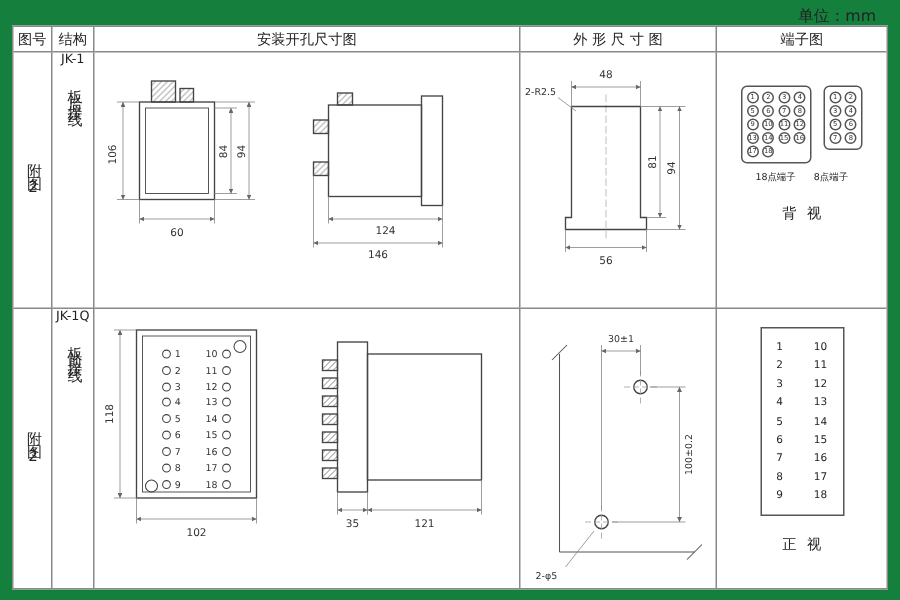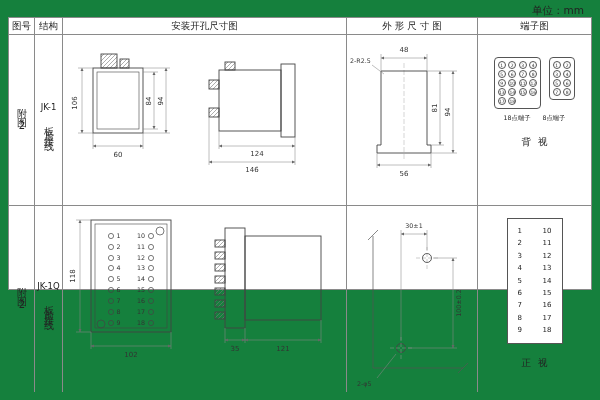--- a/index.html
+++ b/index.html
@@ -1,28 +1,28 @@
 <!DOCTYPE html>
 <html><head>
 <meta charset="utf-8">
 <style>
   * { margin:0; padding:0; box-sizing:border-box; }
   html,body { background:#e9e9e9; }
   body { font-family:"DejaVu Sans","Liberation Sans",sans-serif; }
   .page { position:relative; width:600px; height:400px; background:#15803d; outline:1px solid #cfcfcf; overflow:hidden; }
   .unit { position:absolute; top:4px; right:16px; font-size:10.5px; color:#222; }
-  .tbl { position:absolute; left:8px; top:17px; width:584px; height:273px; border:1px solid #8a8a8a;
+  .tbl { position:absolute; left:8px; top:17px; width:584px; height:376px; border:1px solid #8a8a8a;
          display:grid; grid-template-columns:26px 28px 284px 131px 113px; grid-template-rows:17px 171px 186px; background:#fff; }
   .c { border-right:1px solid #8a8a8a; border-bottom:1px solid #8a8a8a; position:relative; overflow:hidden; }
   .c.last { border-right:none; }
   .c.bot { border-bottom:none; }
   .hd { display:flex; align-items:center; justify-content:center; font-size:9.5px; color:#222; white-space:nowrap; }
   .figc { display:flex; align-items:center; justify-content:center; }
   .vt { writing-mode:vertical-lr; text-orientation:upright; font-size:10px; letter-spacing:10px; color:#222; }
-  .structc { display:flex; flex-direction:column; align-items:center; justify-content:center; gap:6px; }
+  .structc { display:flex; flex-direction:column; align-items:center; gap:6px; }
   .model { font-size:8.5px; color:#222; white-space:nowrap; }
   .vt2 { writing-mode:vertical-lr; text-orientation:upright; font-size:10px; letter-spacing:5px; color:#222; }
   svg text { fill:#333; font-size:7px; }
   svg .t6 { font-size:6.3px; }
   
   .termc { display:flex; flex-direction:column; align-items:center; padding-top:22px;text-align:center; }
   .blocks { display:flex; align-items:flex-start; gap:8px; }
   .tb { border:1px solid #555; border-radius:4px; padding:3px 2px; background:#fff; }
   .g18 { display:grid; grid-template-columns:repeat(4,9.5px); gap:1px; justify-items:center; }
   .g8  { display:grid; grid-template-columns:repeat(2,9.5px); gap:1px; justify-items:center; }

